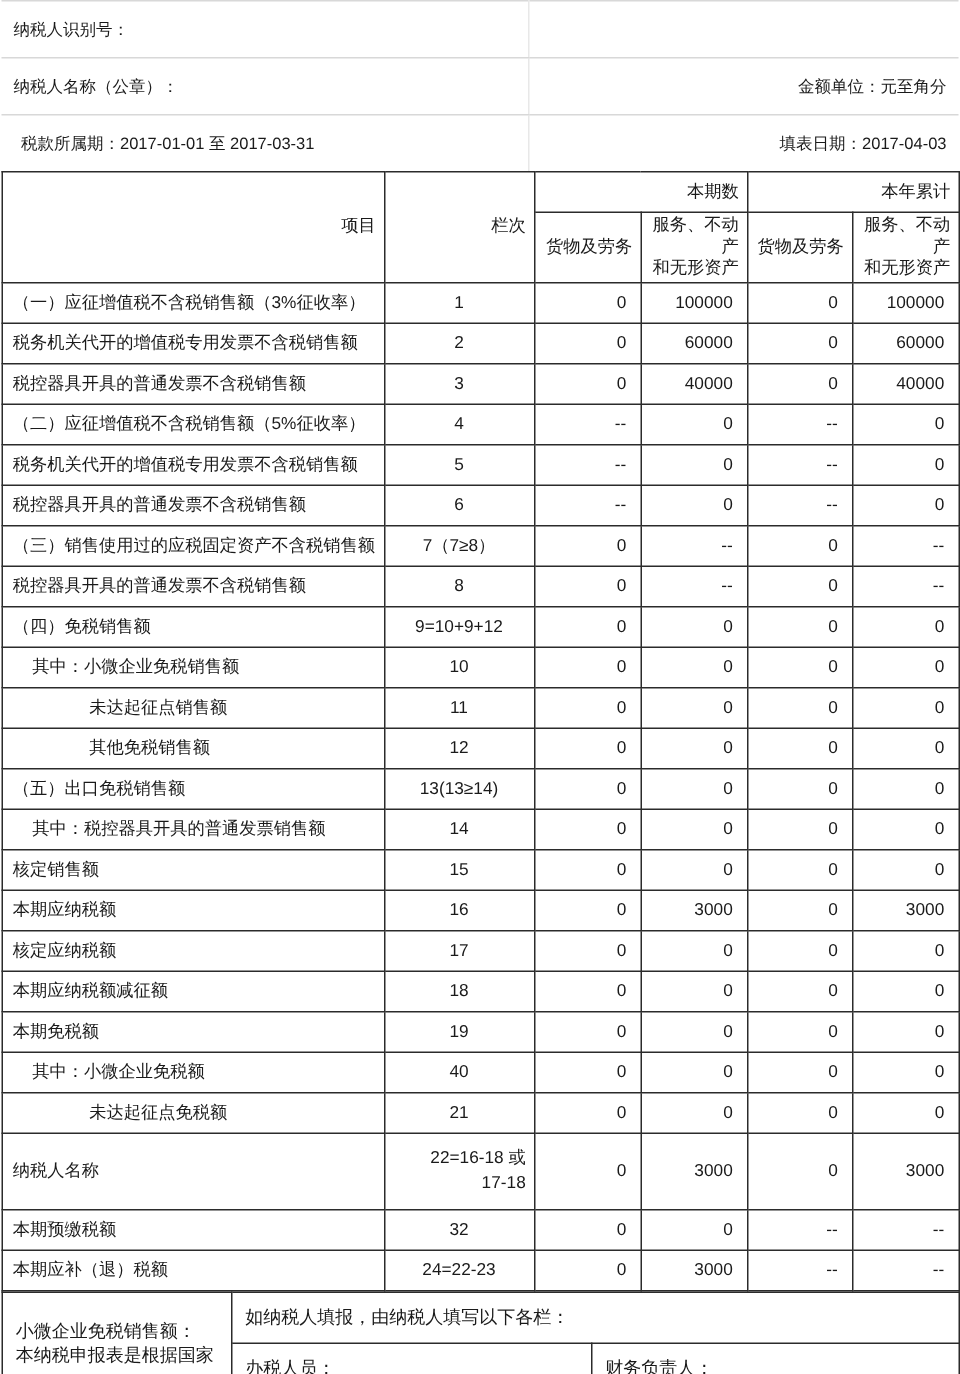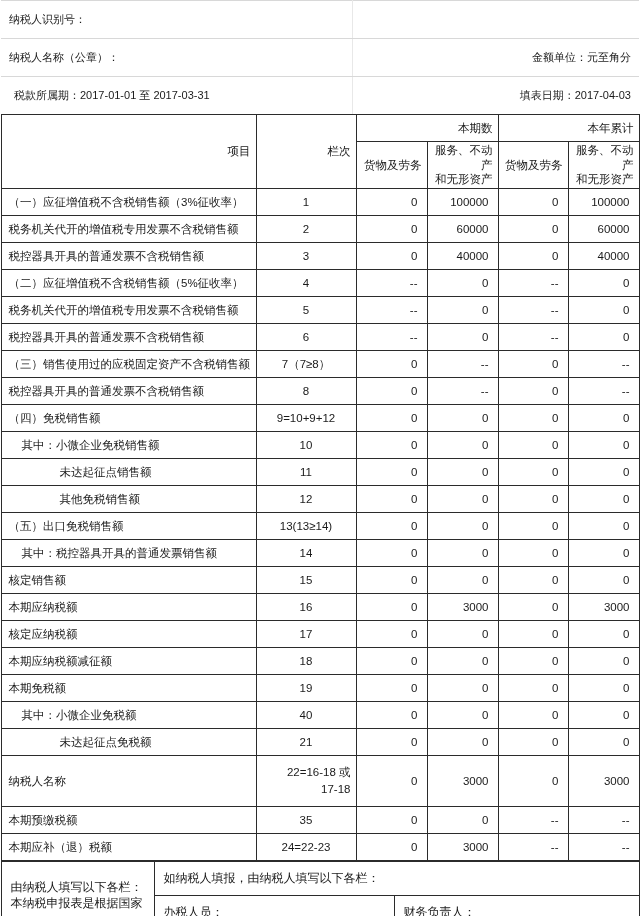--- a/index.html
+++ b/index.html
@@ -338,21 +338,21 @@
             <div>22=16-18 或</div>
             <div>17-18</div>
           </td>
           <td class="c-num" style="height: 44px;">0</td>
           <td class="c-num" style="height: 44px;">3000</td>
           <td class="c-num" style="height: 44px;">0</td>
           <td class="c-num" style="height: 44px;">3000</td>
         </tr>
         <tr>
           <td class="c-item lvl0">本期预缴税额</td>
-          <td class="c-line">35</td>
+          <td class="c-line">32</td>
           <td class="c-num">0</td>
           <td class="c-num">0</td>
           <td class="c-num">--</td>
           <td class="c-num">--</td>
         </tr>
         <tr>
           <td class="c-item lvl0">本期应补（退）税额</td>
           <td class="c-line">24=22-23</td>
           <td class="c-num">0</td>
           <td class="c-num">3000</td>
@@ -364,21 +364,21 @@
 
   <table class="foot-table">
     <colgroup>
       <col style="width:153px;">
       <col style="width:240px;">
       <col style="width:245px;">
     </colgroup>
     <tbody>
       <tr>
         <td rowspan="2" class="decl-cell" style="height:66px;">
-          <div>由纳税人填写以下各栏：</div>
+          <div>小微企业免税销售额：</div>
           <div>本纳税申报表是根据国家</div>
         </td>
         <td colspan="2" style="height:33px;font-family:Liberation Serif, serif;">如纳税人填报，由纳税人填写以下各栏：</td>
       </tr>
       <tr>
         <td style="height:33px;">办税人员：</td>
         <td style="height:33px;">财务负责人：</td>
       </tr>
 
     </tbody>

